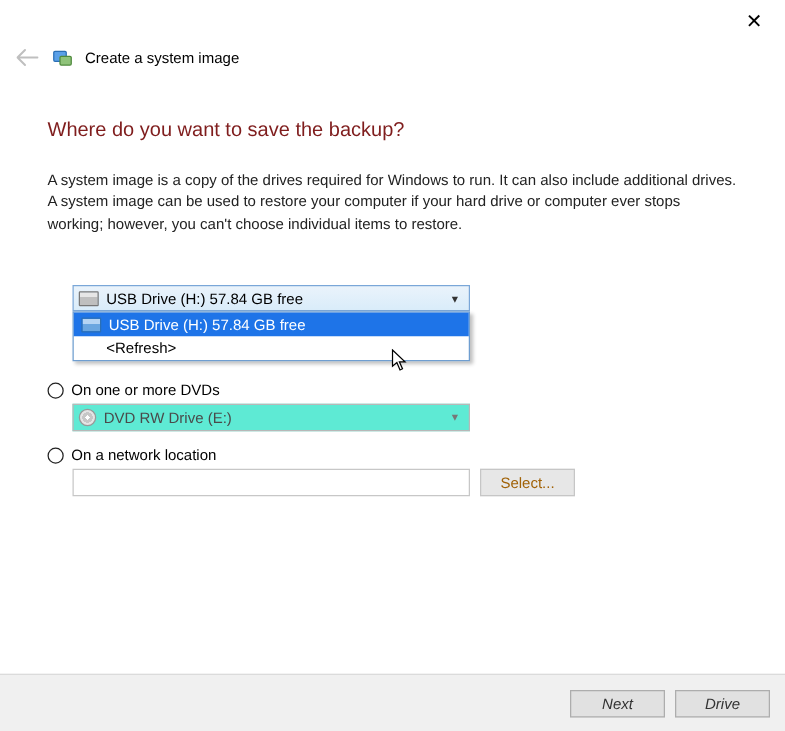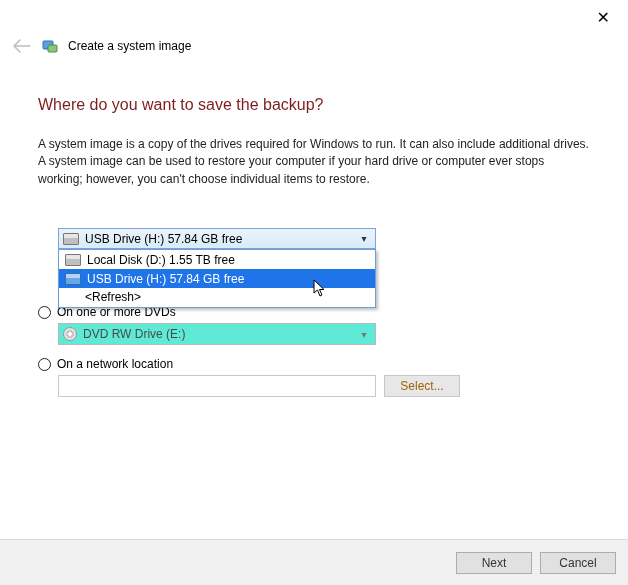--- a/index.html
+++ b/index.html
@@ -189,20 +189,21 @@
     position: absolute;
     left: 0; right: 0; bottom: 0;
     height: 46px;
     background: #f0f0f0;
     border-top: 1px solid #dbdbdb;
     display: flex;
     align-items: center;
     justify-content: flex-end;
     gap: 8px;
     padding-right: 12px;
+    font-style: italic;
   }
   .cursor {
     position: absolute;
     left: 255px;
     top: 51px;
     width: 14px; height: 18px;
     z-index: 20;
     pointer-events: none;
   }
 </style>
@@ -230,24 +231,20 @@
   <div class="h1">Where do you want to save the backup?</div>
   <p class="desc">A system image is a copy of the drives required for Windows to run. It can also include additional drives. A system image can be used to restore your computer if your hard drive or computer ever stops working; however, you can't choose individual items to restore.</p>
 
   <div class="subcontrol">
     <div class="combo">
       <span class="drive-icon"></span>
       <span>USB Drive (H:)  57.84 GB free</span>
       <span class="chev">▾</span>
     </div>
     <div class="dropdown">
-      <div class="dd-item">
-        <span class="drive-icon"></span>
-        <span>Local Disk (D:)  1.55 TB free</span>
-      </div>
       <div class="dd-item selected">
         <span class="drive-icon" style="background:linear-gradient(#b4d4f4 0 40%,#6aa6e0 40% 100%);border-color:#2b6fb5"></span>
         <span>USB Drive (H:)  57.84 GB free</span>
       </div>
       <div class="dd-refresh">&lt;Refresh&gt;</div>
     </div>
     <svg class="cursor" viewBox="0 0 14 18">
       <path d="M1 1 L1 14 L4.5 11 L7 17 L9 16 L6.5 10.5 L11 10.5 Z" fill="#fff" stroke="#000" stroke-width="1"></path>
     </svg>
   </div>
@@ -271,14 +268,14 @@
   <div class="subcontrol">
     <div class="net-row">
       <div class="net-input"></div>
       <div class="btn disabled">Select...</div>
     </div>
   </div>
 </div>
 
 <div class="footer">
   <div class="btn">Next</div>
-  <div class="btn">Cancel</div>
+  <div class="btn">Drive</div>
 </div>
 
 </body></html>

